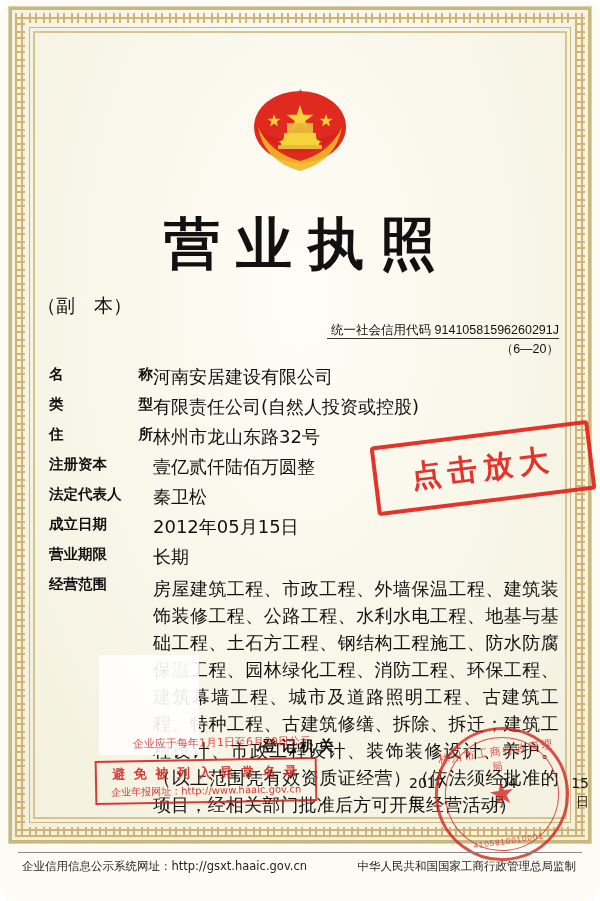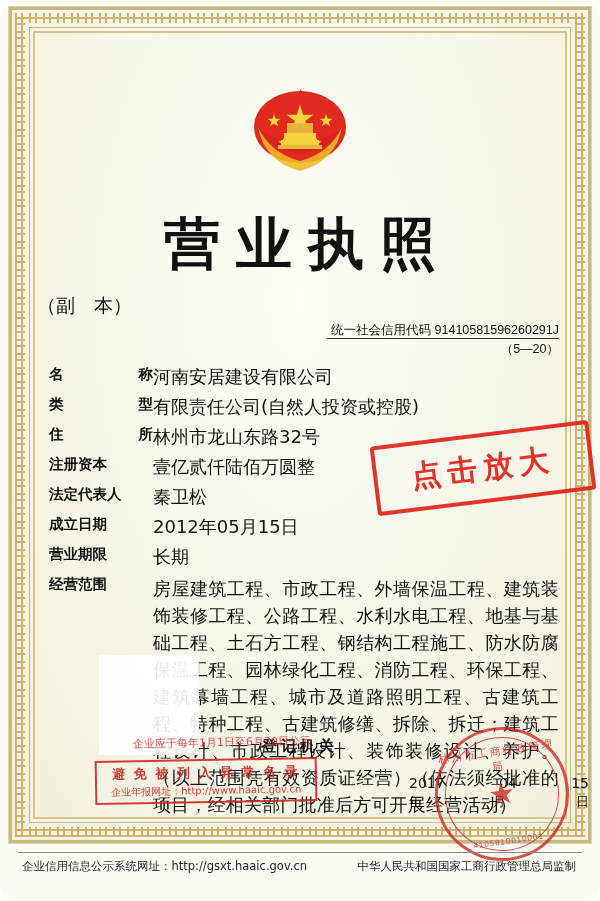--- a/index.html
+++ b/index.html
@@ -391,21 +391,21 @@
       </div>
 
       <div class="title">营业执照</div>
       <div class="subtitle">（副　本）</div>
 
       <div class="credit-code">
         <span>统一社会信用代码</span>
         <span>91410581596260291J</span>
       </div>
       <div class="code-underline"></div>
-      <div class="serial">（5—20）</div>
+      <div class="serial">（6—20）</div>
 
       <div class="fields">
 
         <div class="row">
           <div class="lbl">
             <span>名</span>
             <span>称</span>
           </div>
           <div class="val">河南安居建设有限公司</div>
         </div>

